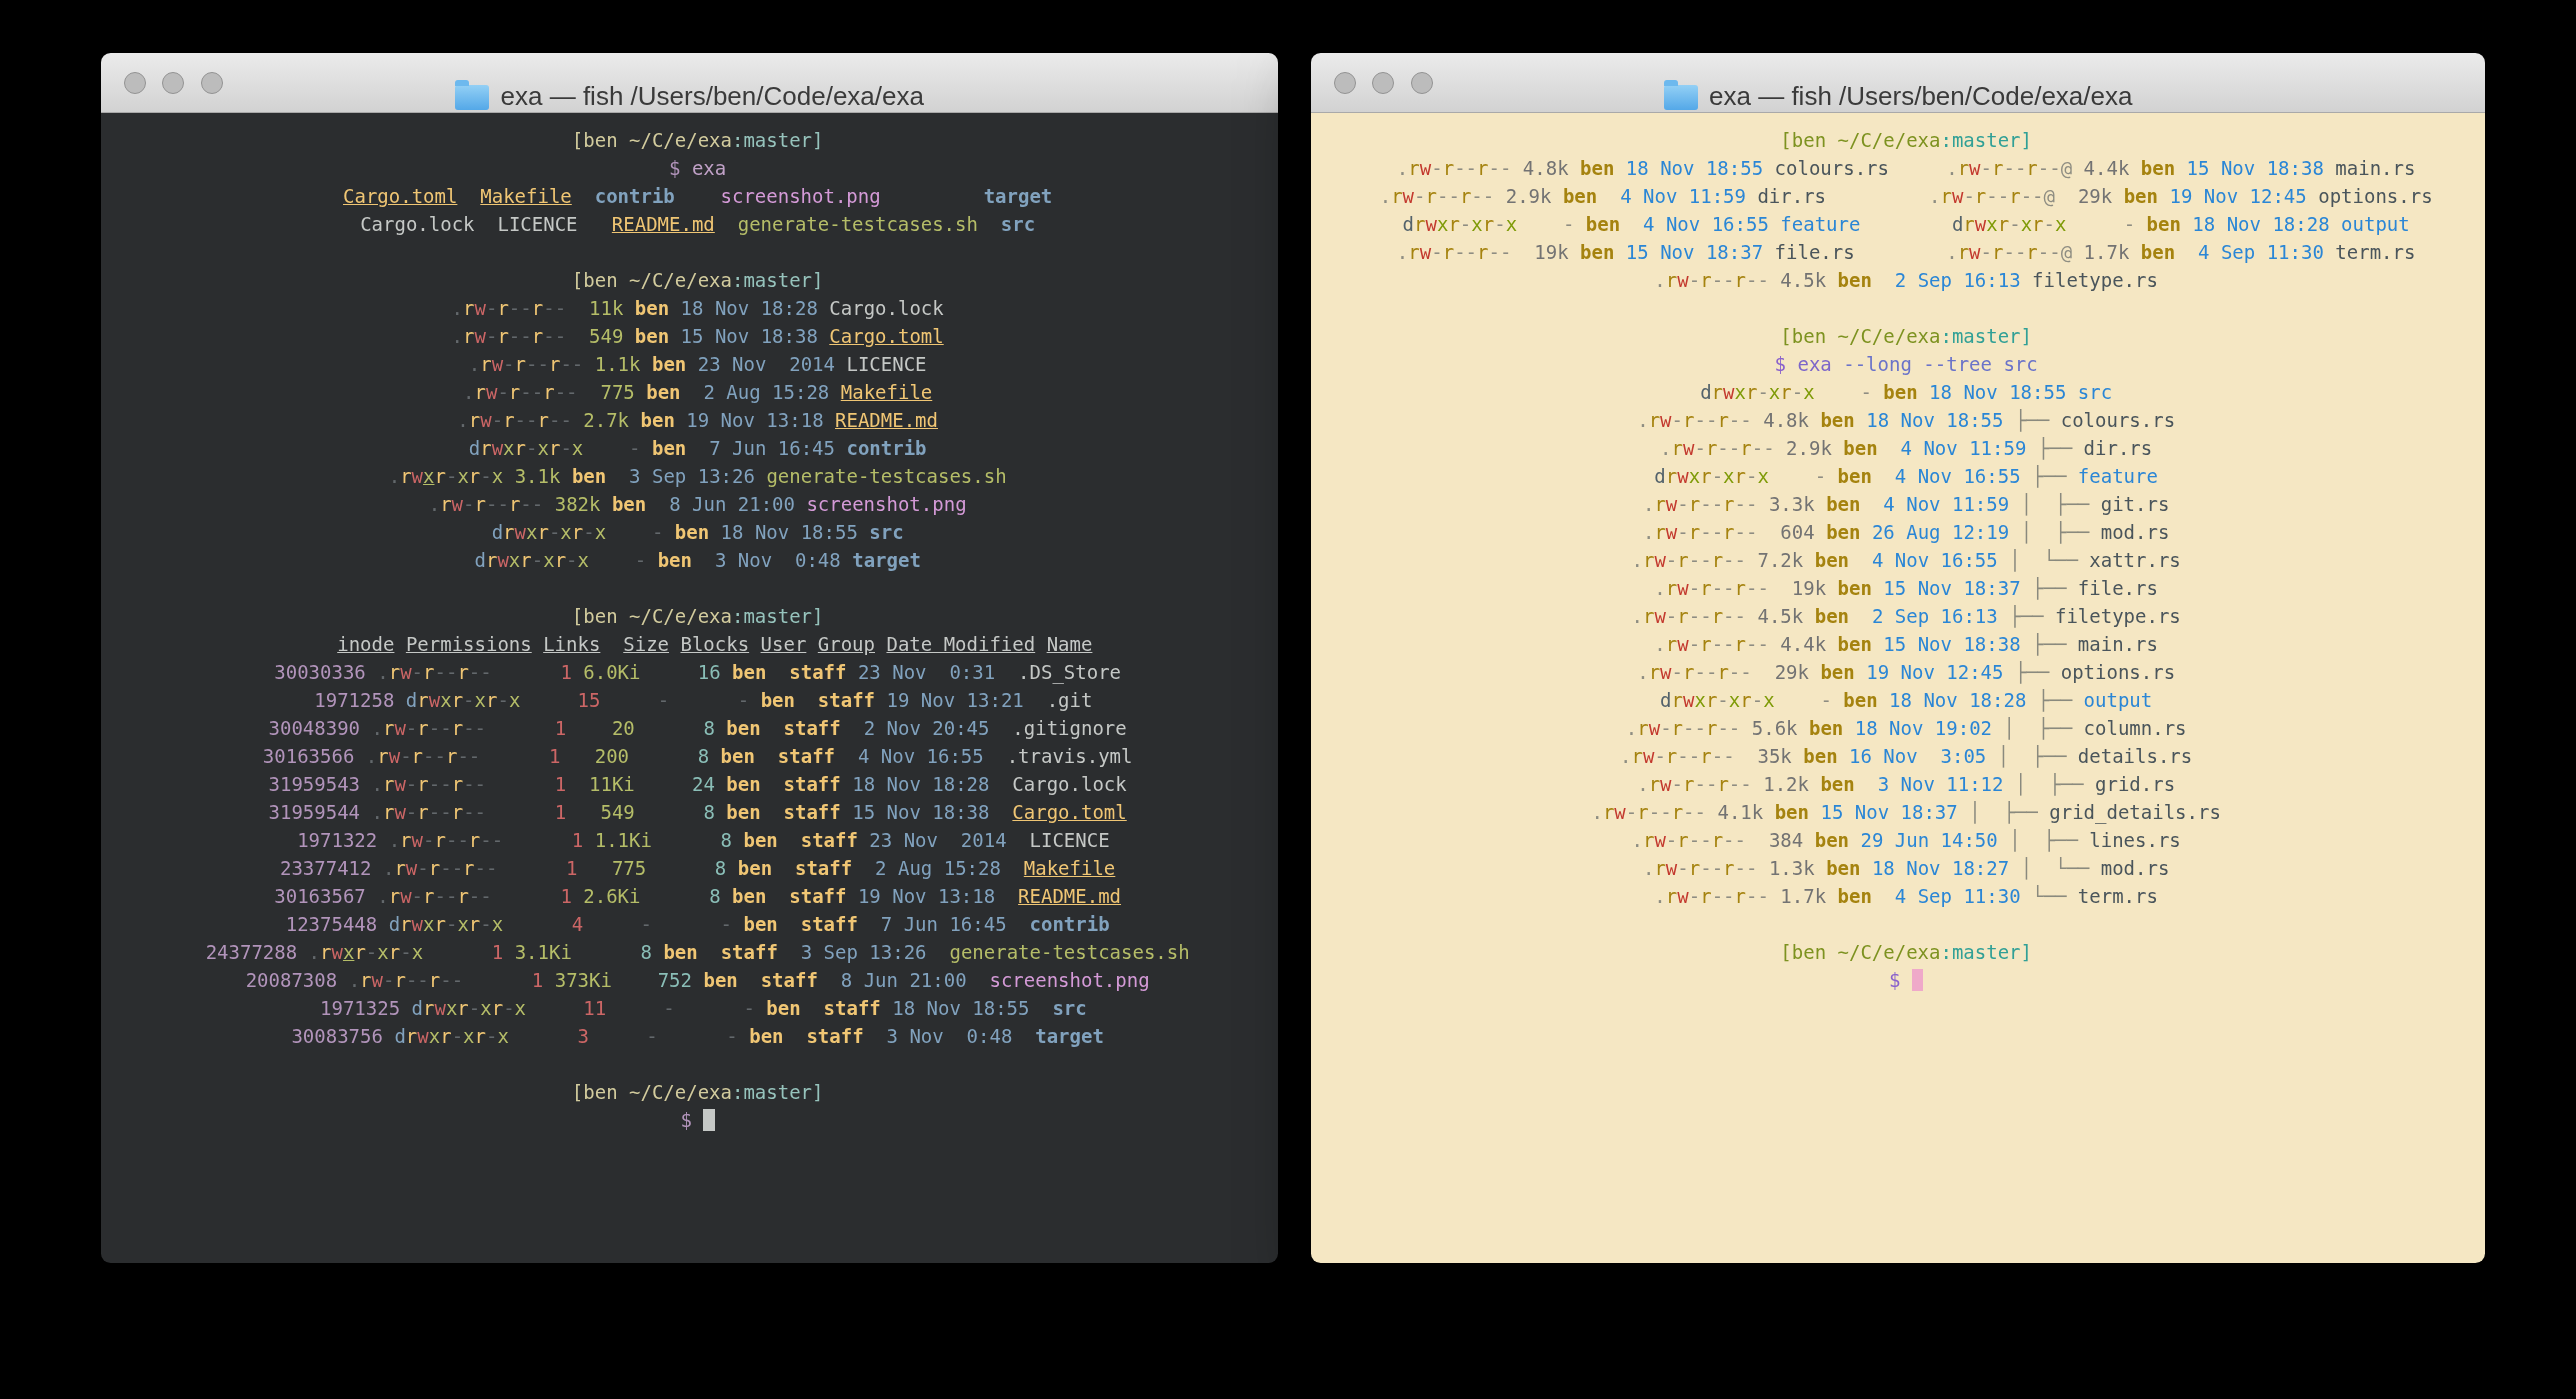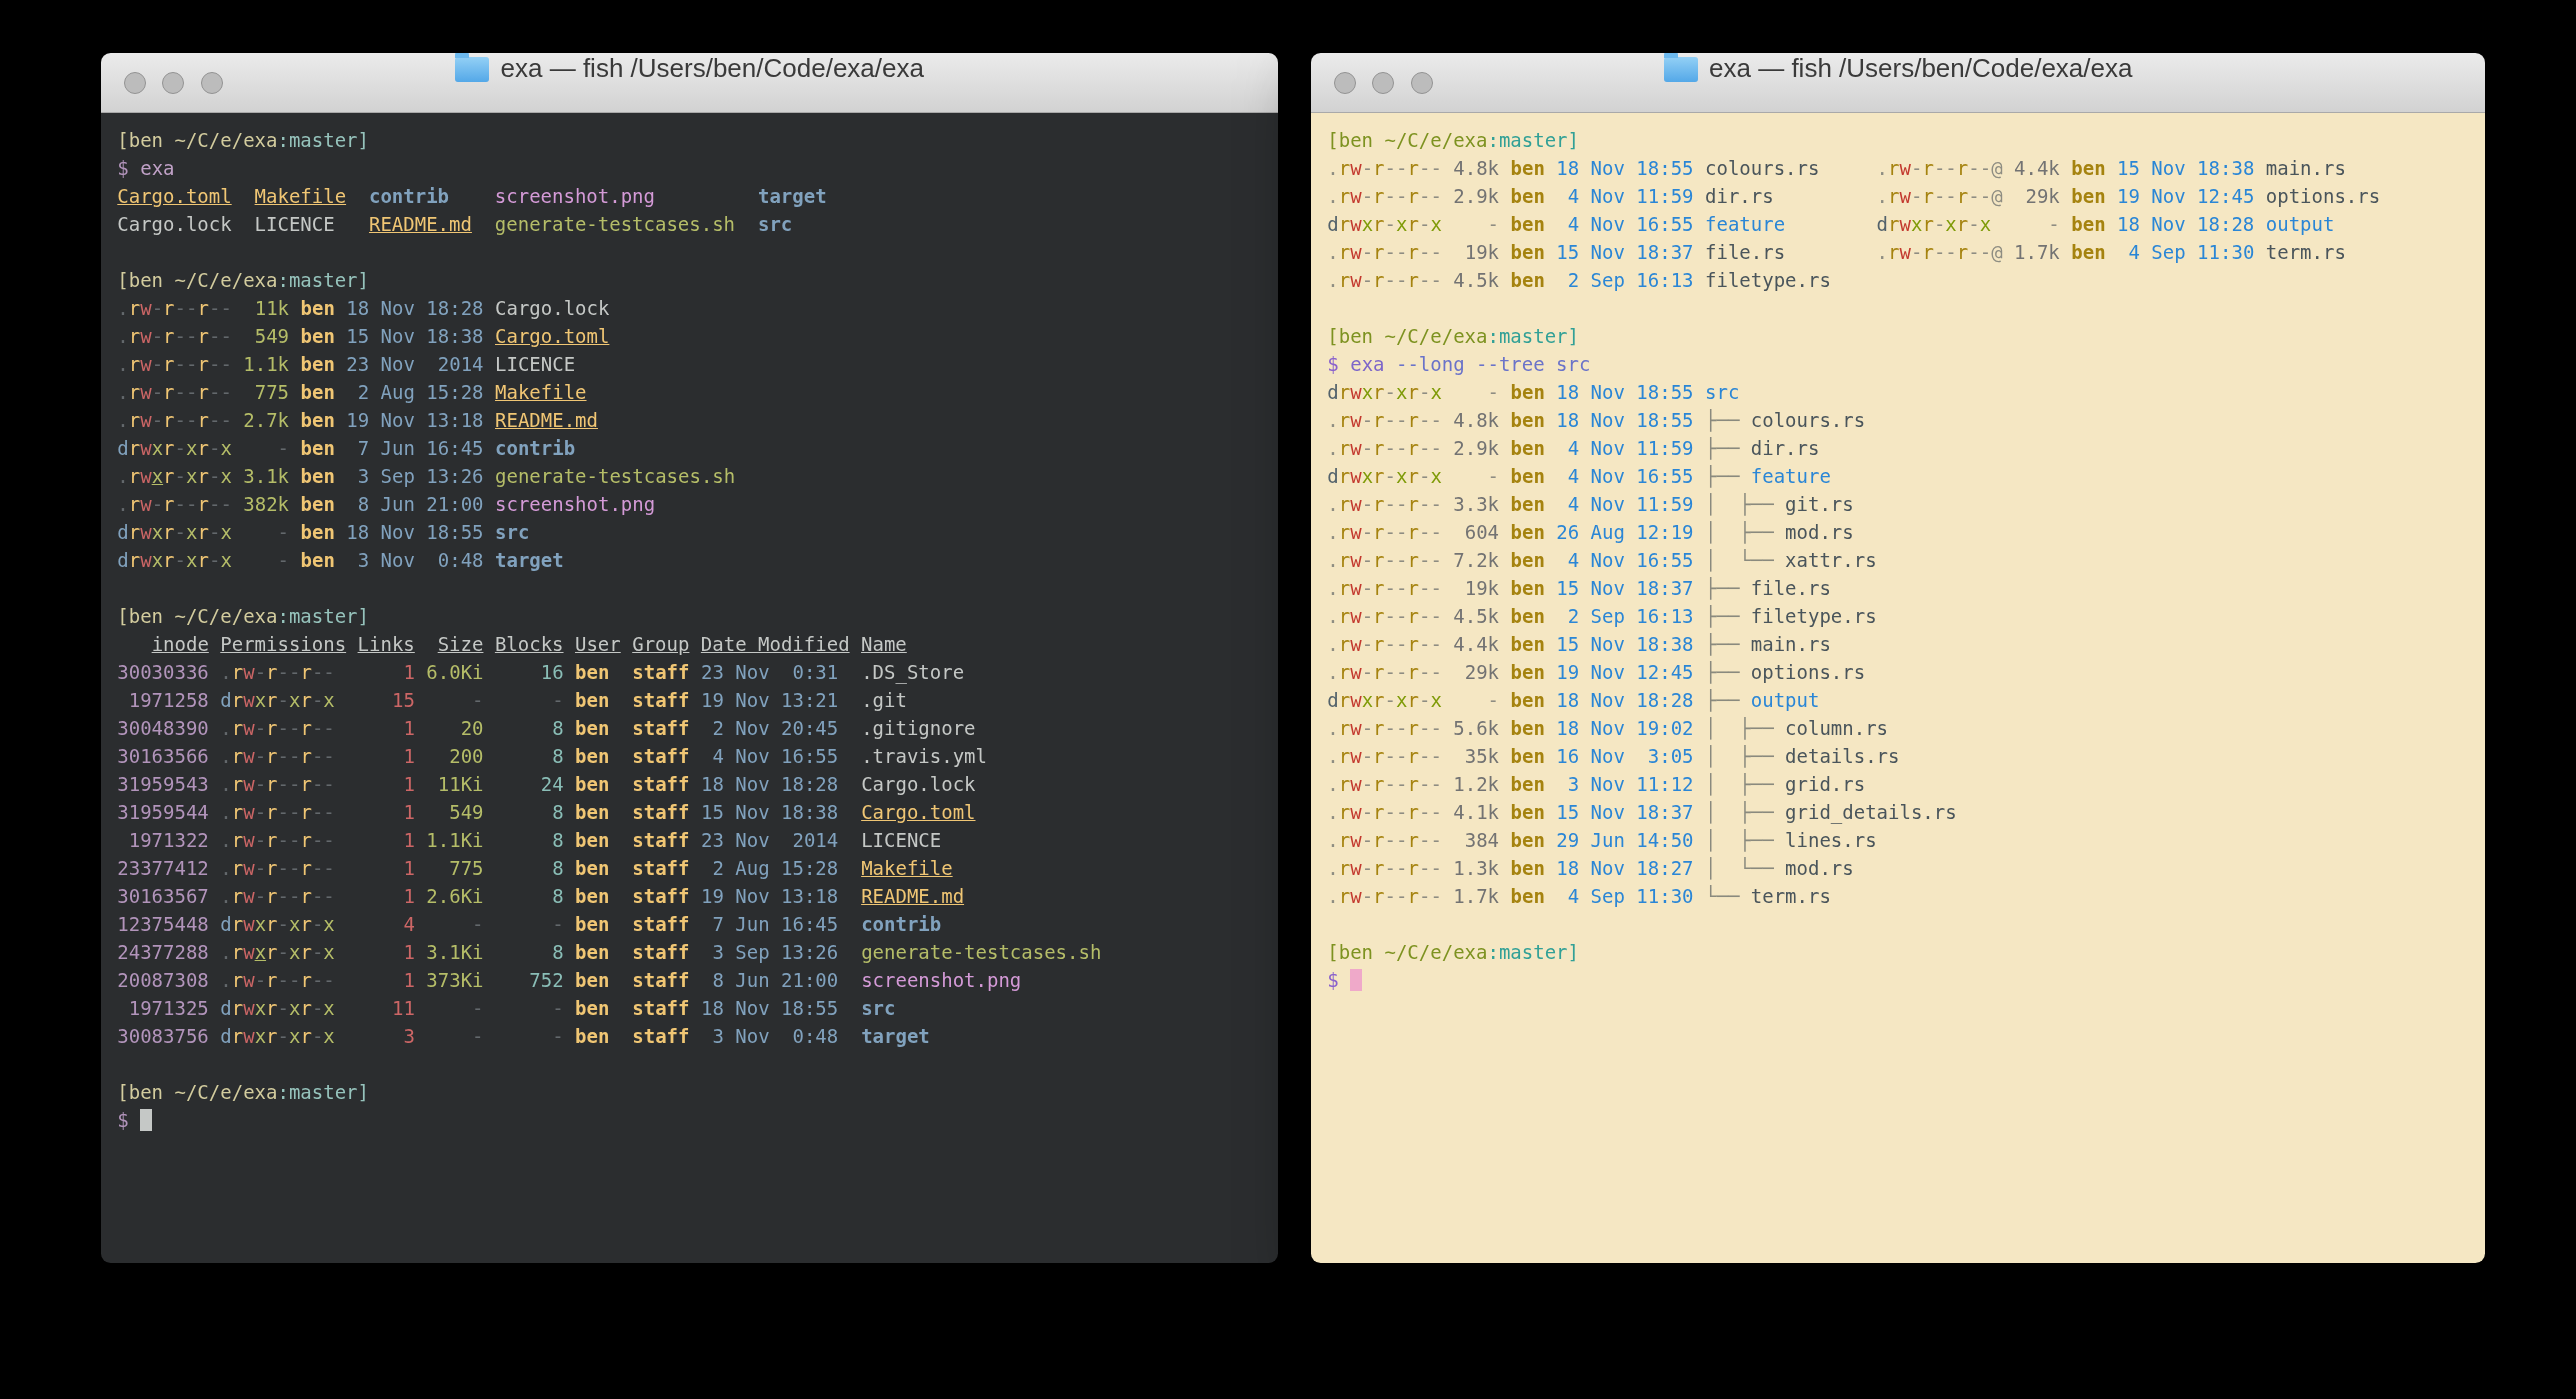--- a/index.html
+++ b/index.html
@@ -9,32 +9,32 @@
   }
   .window{
     position:absolute;top:53px;height:1210px;border-radius:9.6px;overflow:hidden;
     box-shadow:0 24px 67px rgba(0,0,0,0.6);
   }
   .window-left{left:101px;width:1177px;}
   .window-right{left:1311px;width:1174px;}
   .titlebar{
     height:59px;background:linear-gradient(#ebebeb,#d2d2d2);
     border-bottom:1px solid #a9a9a9;position:relative;
-    display:flex;align-items:flex-start;justify-content:center;
+    display:flex;align-items:flex-end;justify-content:center;
   }
   .lights{position:absolute;left:23px;top:0;height:100%;display:flex;align-items:center;gap:16.3px;}
   .light{width:22px;height:22px;border-radius:50%;background:#bcbcbc;border:1.9px solid #939393;box-sizing:border-box;}
   .title{display:flex;align-items:center;gap:11.5px;font-family:"Liberation Sans",sans-serif;font-size:26px;color:#3a3a3a;}
   .folder-icon{width:34px;height:25px;border-radius:2.9px;position:relative;
     background:linear-gradient(#93d0f5,#54a8e8);margin-top:1.9px;}
   .folder-icon::before{content:"";position:absolute;top:-4.8px;left:0;width:14.4px;height:5.8px;
     background:#6db9ee;border-radius:2.9px 2.9px 0 0;}
   .termbody{
     position:absolute;top:60px;bottom:0;left:0;right:0;
-    padding:13.4px 0 0 16.3px;font-size:19px;line-height:28px;
+    padding:13.4px 0 0 16.3px;font-size:19px;line-height:28px;text-align:center;
   }
   .tl{height:28px;white-space:pre;}
   .u{text-decoration:underline;}
 
   
   .term-left{background:#2b2d2f;color:#c5c8c6;}
   .term-left .s-prompt{color:#d3cc9e}
   .term-left .s-branch{color:#96c3bc}
   .term-left .s-dollar{color:#b294bb}
   .term-left .s-cmd{color:#c0a1c7}

